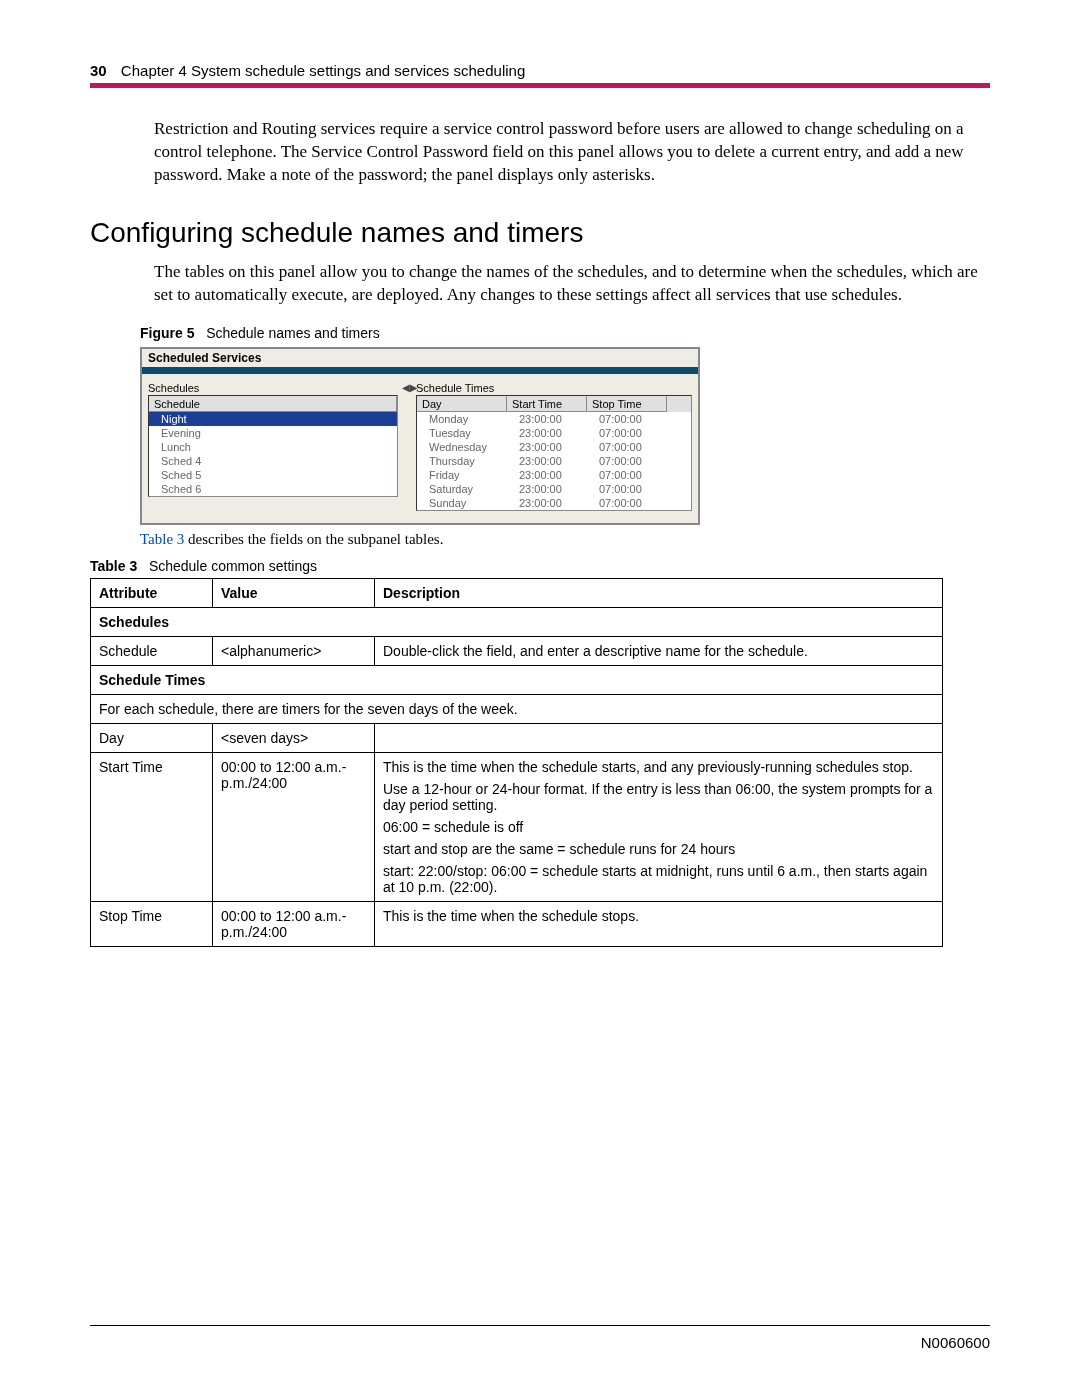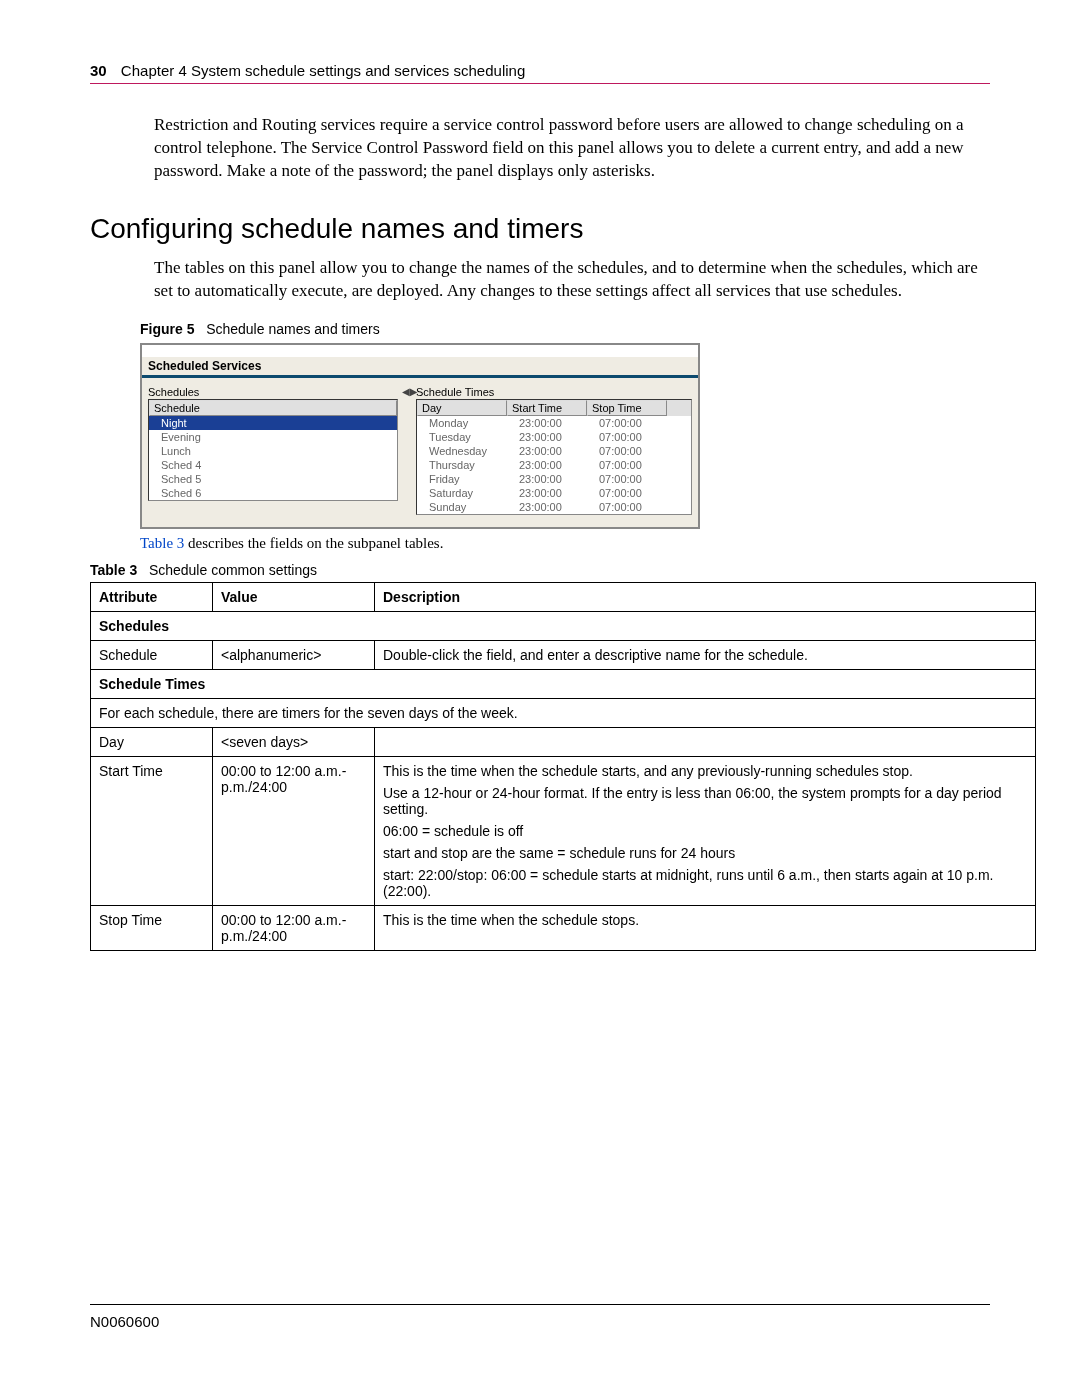--- a/index.html
+++ b/index.html
@@ -11,21 +11,21 @@
   }
   .page {
     width: 1080px;
     min-height: 1397px;
     margin: 0 auto;
     padding: 62px 90px 40px 90px;
     box-sizing: border-box;
     position: relative;
   }
   .header-bar {
-    border-bottom: 1px solid #be185d;
+    border-bottom: 5px solid #be185d;
     padding-bottom: 4px;
     margin-bottom: 30px;
     font-size: 15px;
   }
   .header-bar .pnum { font-weight: bold; margin-right: 10px; }
   .content-block {
     margin-left: 64px;
     font-family: "Times New Roman", Times, serif;
     font-size: 17px;
     line-height: 1.35;
@@ -48,22 +48,21 @@
     width: 560px;
     border: 2px solid #888;
     box-sizing: border-box;
     font-family: "MS Sans Serif", Arial, sans-serif;
   }
   .panel-title {
     background: #efece3;
     font-weight: bold;
     font-size: 12px;
     padding: 2px 6px;
-    border-bottom: 3px solid #0c4a6e;
-    margin-top: 12px;
+    border-bottom: 7px solid #0c4a6e;
   }
   .panel-body {
     background: #efece3;
     padding: 8px 6px 12px 6px;
     display: flex;
     gap: 18px;
     font-size: 11px;
   }
   .panel-col { flex: 1; }
   .panel-col .col-label { font-size: 11px; margin-bottom: 1px; }
@@ -112,45 +111,46 @@
   .tbl-label {
     margin: 10px 0 4px 0;
     font-family: Arial, Helvetica, sans-serif;
     font-size: 14px;
   }
   .tbl-label b { font-weight: bold; }
   
   table.doc-table {
     margin-left: 0;
     border-collapse: collapse;
-    width: 946px;
+    width: 853px;
     font-family: Arial, Helvetica, sans-serif;
     font-size: 14px;
     border-radius: 13px;
   }
   table.doc-table th, table.doc-table td {
     border: 1px solid #000;
     padding: 6px 8px;
     text-align: left;
     vertical-align: top;
   }
   table.doc-table th { font-weight: bold; }
   table.doc-table .sub-head td { font-weight: bold; }
   .col-attr { width: 105px; }
   .col-val  { width: 145px; }
   .desc-lines p { margin: 0 0 6px 0; }
   .desc-lines p:last-child { margin-bottom: 0; }
   .footer {
     position: absolute;
     left: 90px;
-    bottom: 67px;
+    bottom: 46px;
     border-top: 1px solid #000;
     width: calc(1080px - 180px);
     padding-top: 8px;
     font-size: 15px;
+    text-align: right;
   }
 </style>
 </head>
 <body>
 
 <div class="page">
 
   <div class="header-bar">
     <span class="pnum">30</span>
     <span>Chapter 4  System schedule settings and services scheduling</span>

